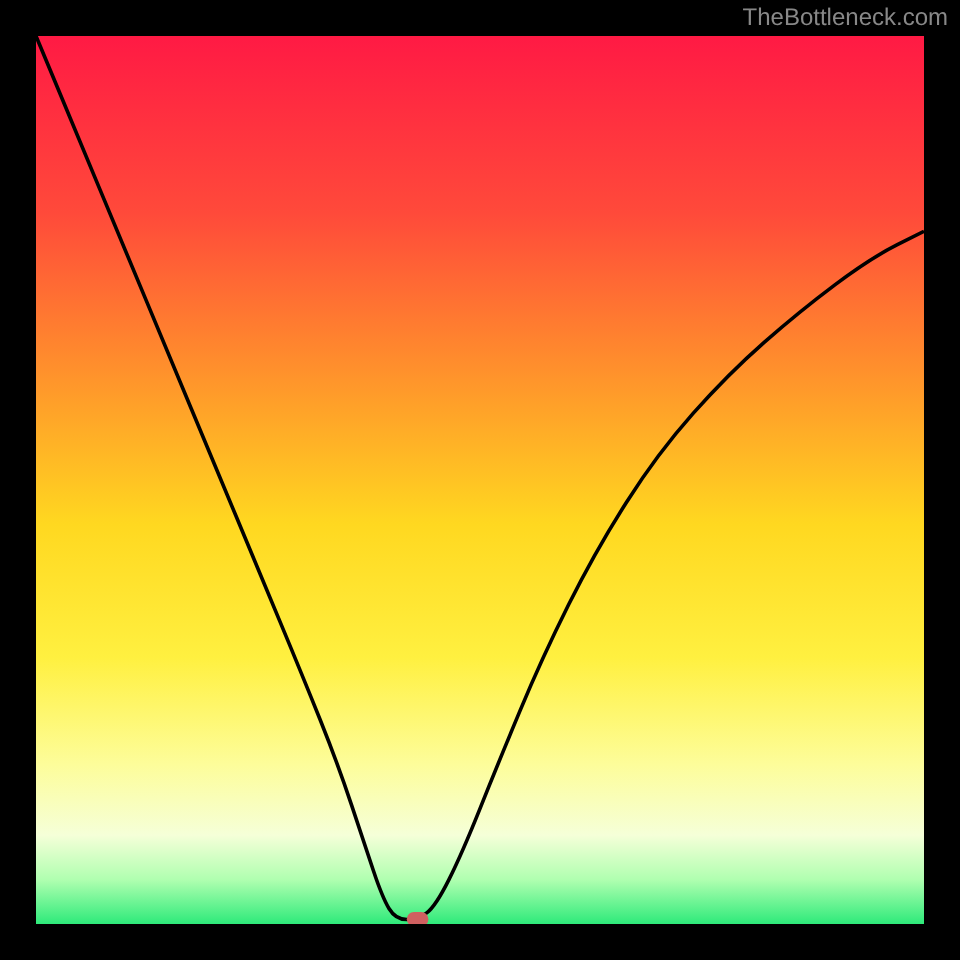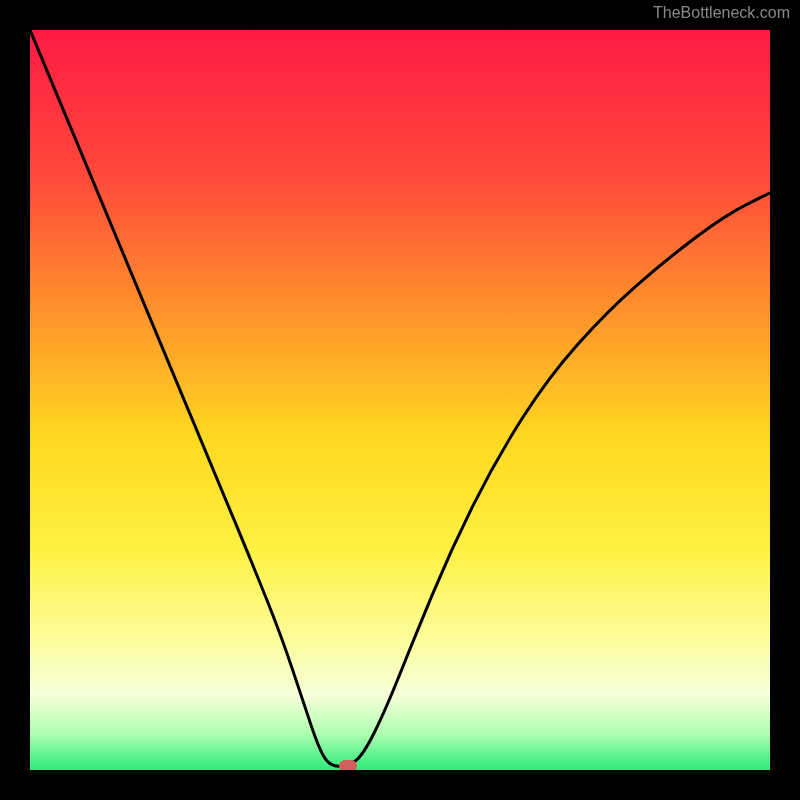--- a/index.html
+++ b/index.html
@@ -11,21 +11,21 @@
     background: #000;
     position: relative;
   }
   
   .watermark {
     position: absolute;
     top: 4px;
     right: 10px;
     color: #888;
     font-family: Arial, sans-serif;
-    font-size: 16px;
+    font-size: 20px;
     z-index: 10;
     margin-left: 20px;
   }
   
   .plot-area {
     position: absolute;
     left: 30px;
     top: 30px;
     width: 740px;
     height: 740px;

